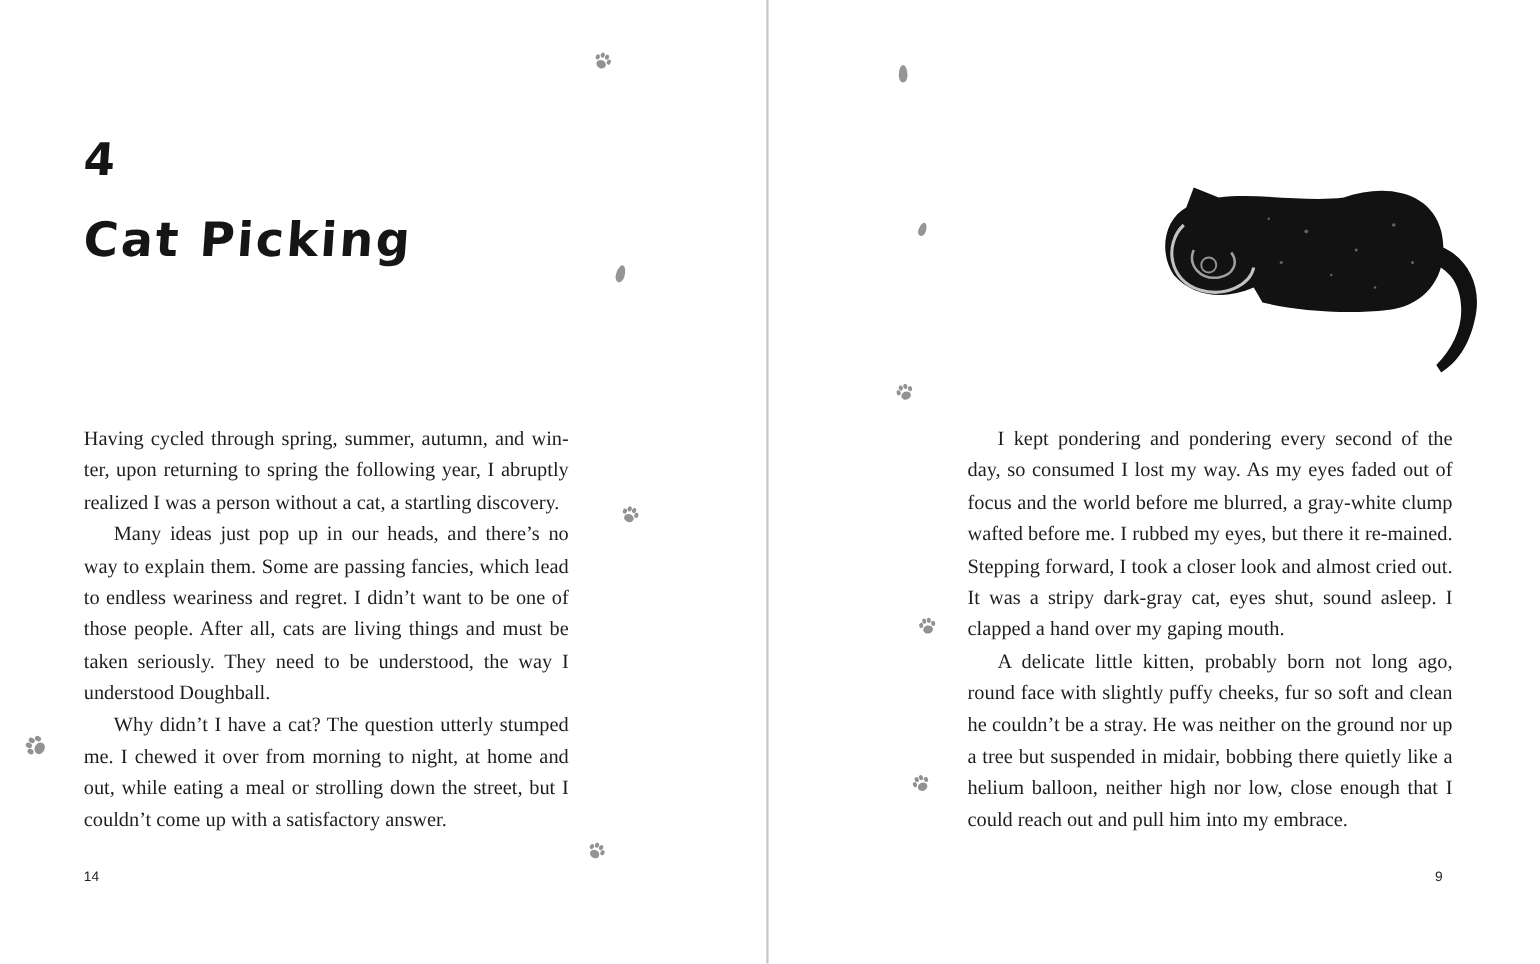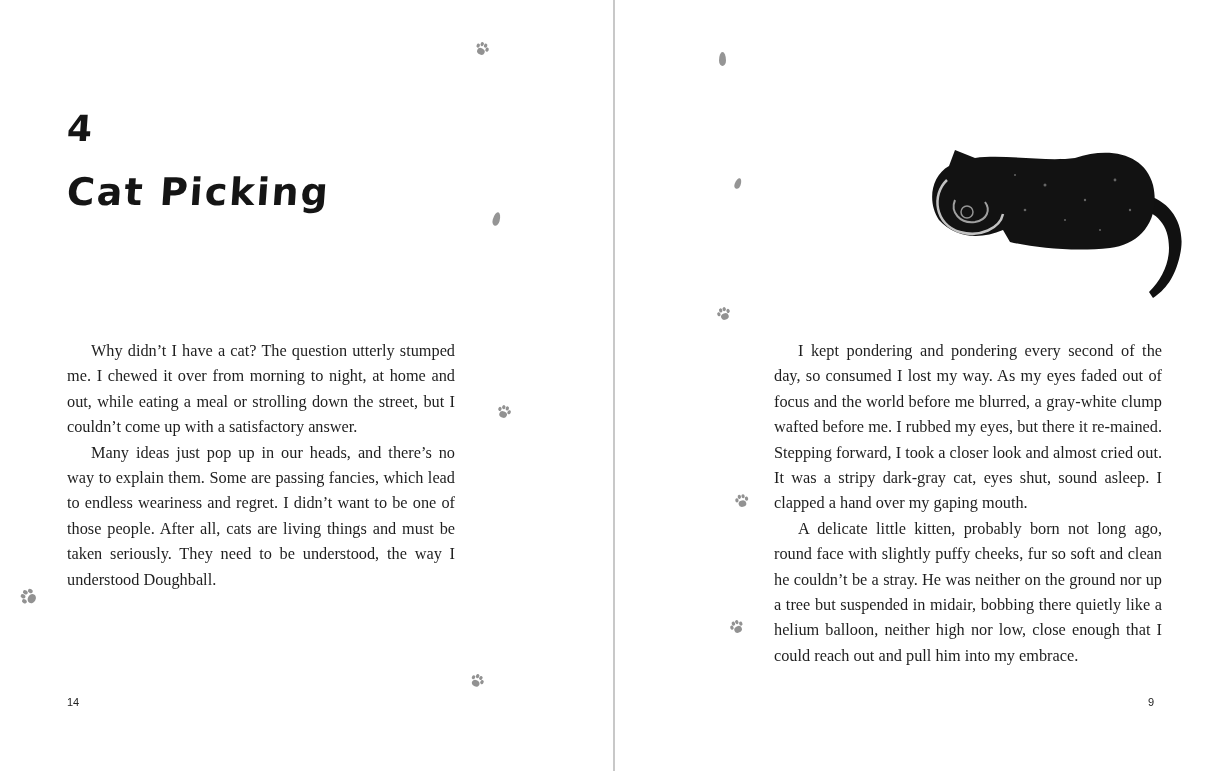--- a/index.html
+++ b/index.html
@@ -61,22 +61,23 @@
       <ellipse cx="18.5" cy="10" rx="2.2" ry="2.8" fill="#6e6e6e"></ellipse>
     </symbol>
   </defs>
 </svg>
 
 <div class="page page-left">
   <div class="chapter-num">4</div>
   <div class="chapter-title">Cat Picking</div>
 
   <div class="body-text left-text">
+    <p>Having cycled through spring, summer, autumn, and win-ter, upon returning to spring the following year, I abruptly realized I was a person without a cat, a startling discovery.</p>
+    <p class="indent">Many ideas just pop up in our heads, and there’s no way to explain them. Some are passing fancies, which lead to endless weariness and regret. I didn’t want to be one of those people. After all, cats are living things and must be taken seriously. They need to be understood, the way I understood Doughball.</p>
     <p class="indent">Why didn’t I have a cat? The question utterly stumped me. I chewed it over from morning to night, at home and out, while eating a meal or strolling down the street, but I couldn’t come up with a satisfactory answer.</p>
-    <p class="indent">Many ideas just pop up in our heads, and there’s no way to explain them. Some are passing fancies, which lead to endless weariness and regret. I didn’t want to be one of those people. After all, cats are living things and must be taken seriously. They need to be understood, the way I understood Doughball.</p>
   </div>
 
   <div class="folio folio-left">14</div>
 
   <div class="paw" style="left:473px;top:40px;transform:rotate(25deg);"><svg>
         <use href="#paw"></use>
       </svg></div>
   <div class="drop" style="left:493px;top:212px;transform:rotate(15deg);"></div>
   <div class="paw" style="left:495px;top:403px;transform:rotate(20deg);"><svg>
         <use href="#paw"></use>

